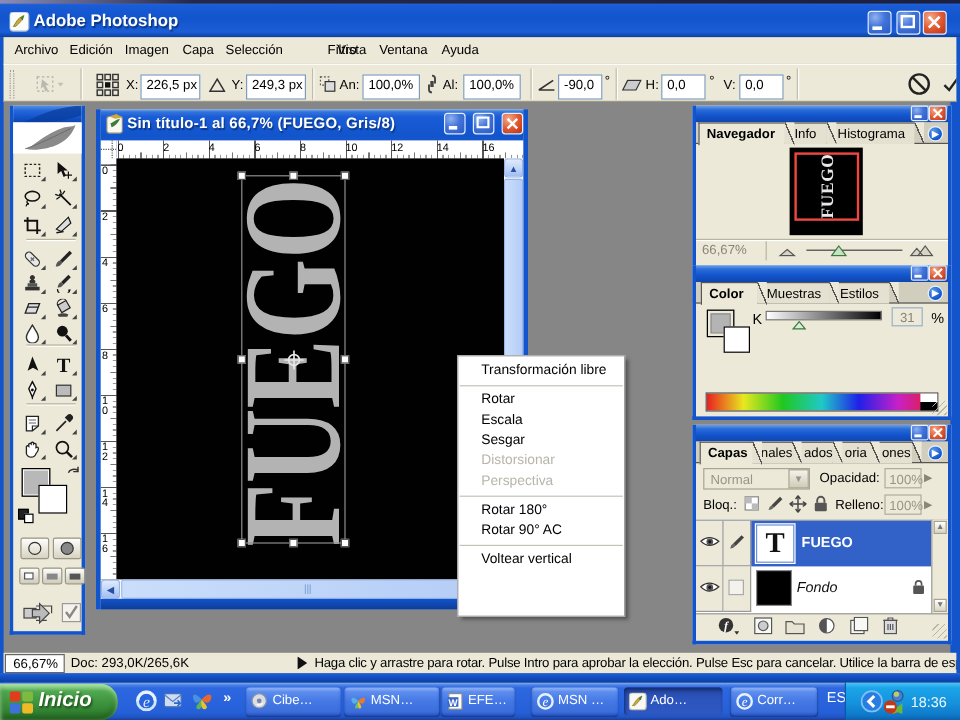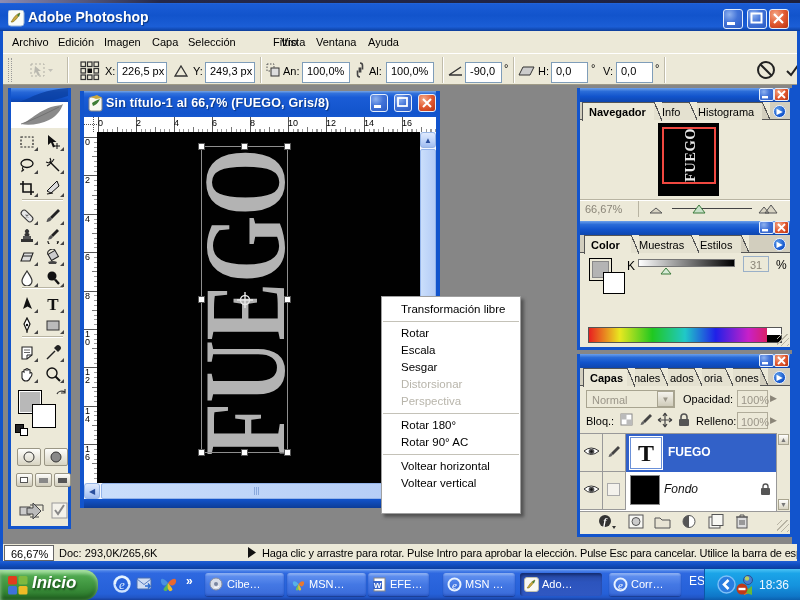--- a/index.html
+++ b/index.html
@@ -660,21 +660,20 @@
  <div class="msep"></div>
  <div class="mi">Rotar</div>
  <div class="mi">Escala</div>
  <div class="mi">Sesgar</div>
  <div class="mi dis">Distorsionar</div>
  <div class="mi dis">Perspectiva</div>
  <div class="msep"></div>
  <div class="mi">Rotar 180°</div>
  <div class="mi">Rotar 90° AC</div>
  <div class="msep"></div>
- <div class="mi">Voltear horizontal</div>
  <div class="mi">Voltear vertical</div>
 </div>
 
 <div id="statusbar">
  <div class="abs" style="left:1px;top:1px;width:50px;height:16px;background:#fff;border:1px solid #666;padding:2px 0 0 6px;">66,67%</div>
  <div class="abs" style="left:56px;top:3px;">Doc: 293,0K/265,6K</div>
  <svg class="abs" style="left:244px;top:3px;" width="10" height="11">
       <path d="M1 0 L9 5.5 L1 11 Z" fill="#111"></path>
     </svg>
  <div class="abs" style="left:259px;top:3px;white-space:nowrap;letter-spacing:-0.18px;">Haga clic y arrastre para rotar. Pulse Intro para aprobar la elección. Pulse Esc para cancelar. Utilice la barra de espacio</div>

